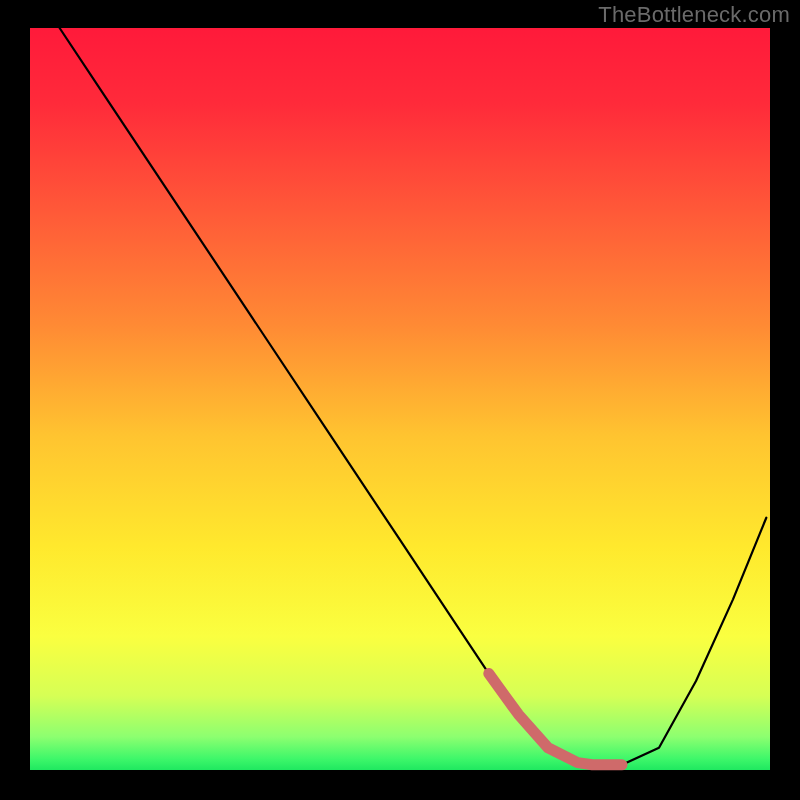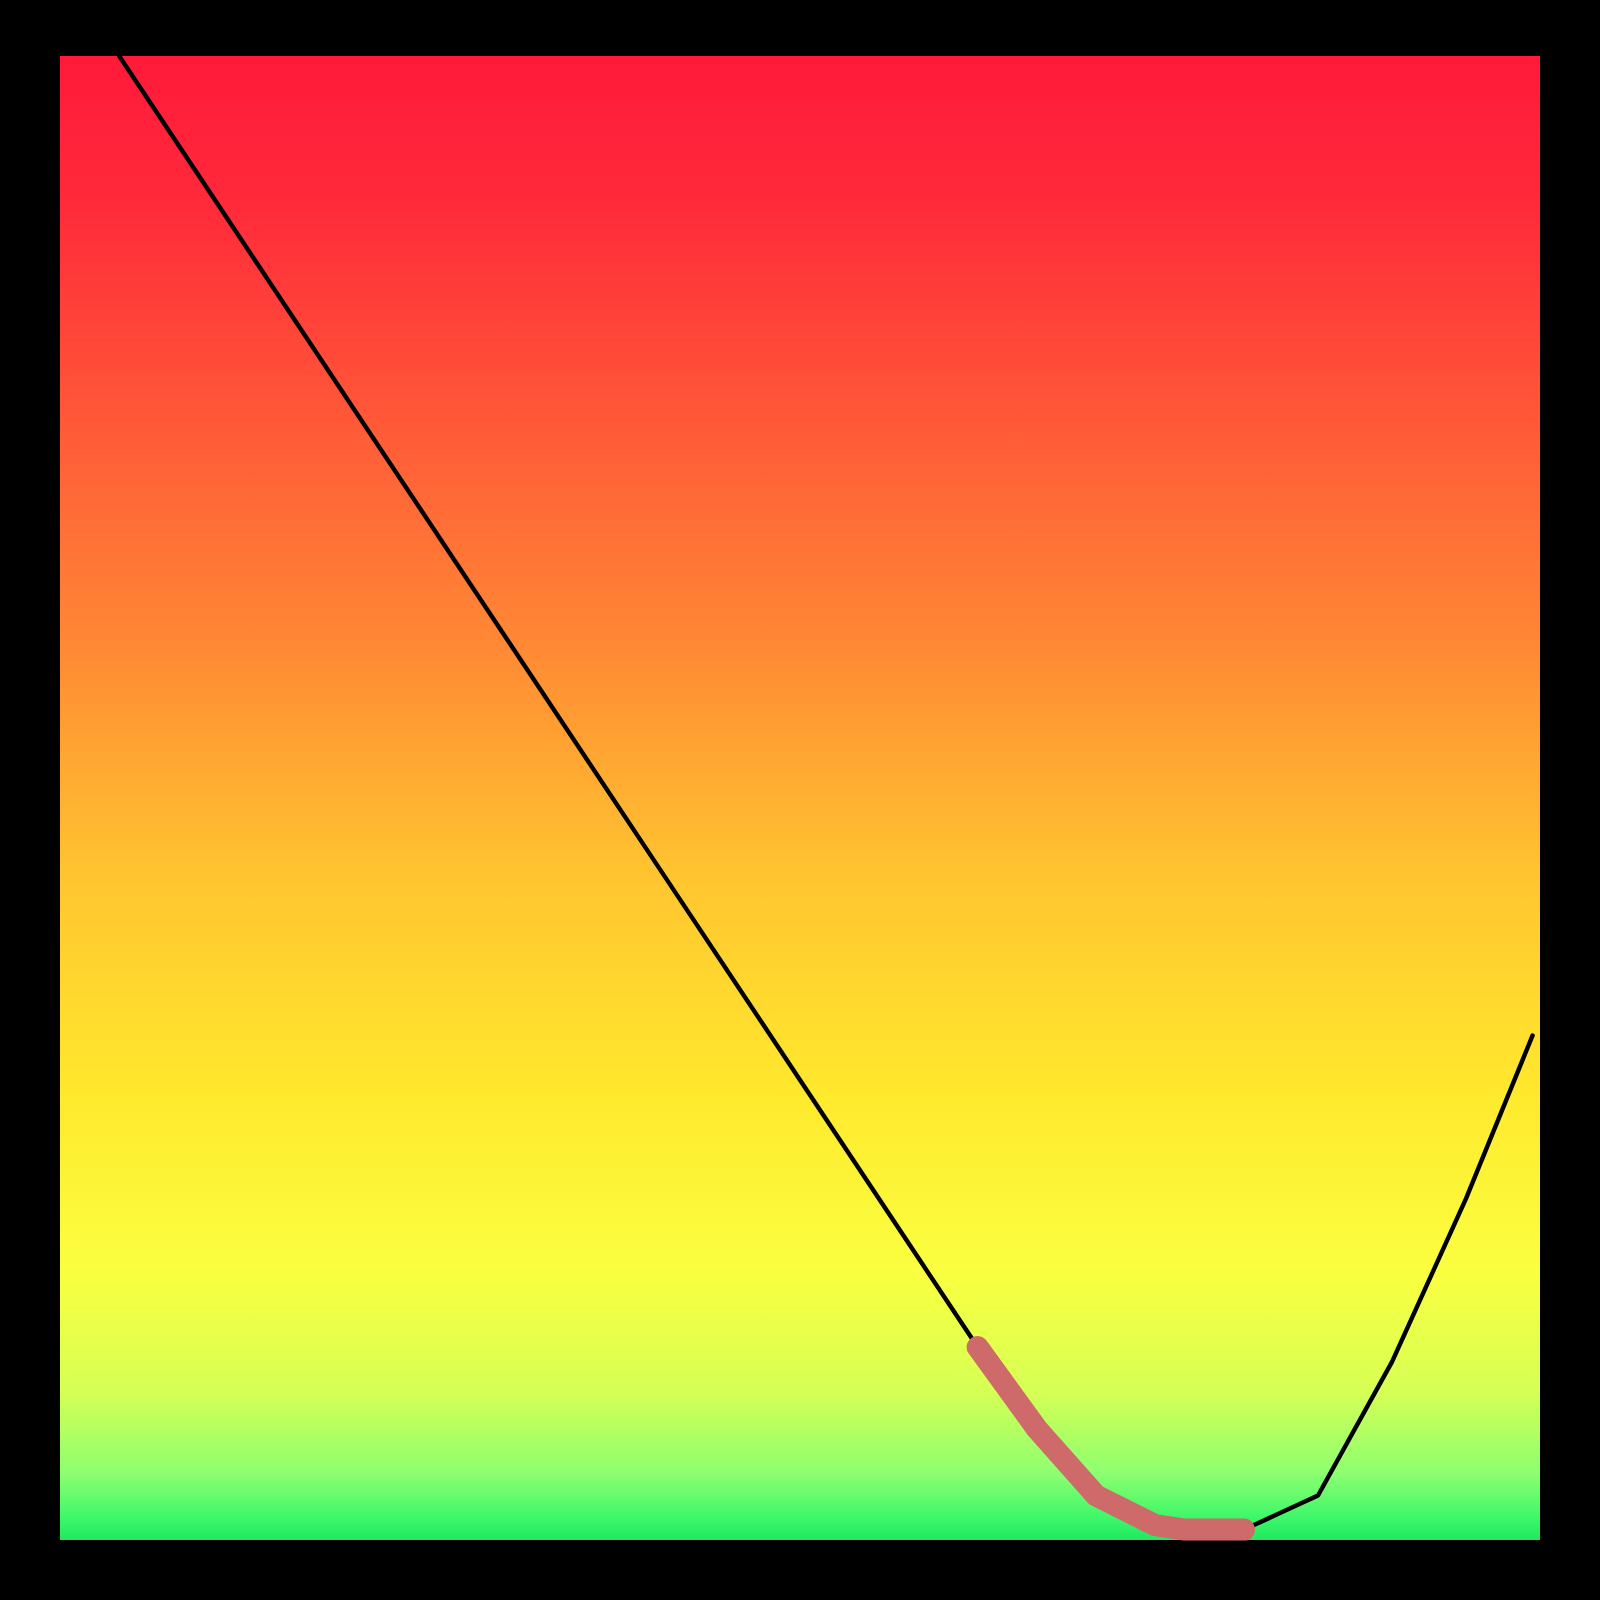--- a/index.html
+++ b/index.html
@@ -27,20 +27,21 @@
     letter-spacing: 0.2px;
   }
   svg {
     display: block;
   }
 </style>
 </head>
 <body>
 
 <div class="chart-container">
+  <div class="watermark">TheBottleneck.com</div>
   <svg id="chart-svg" width="800" height="800" viewBox="0 0 800 800">
     <defs>
       <linearGradient id="bg-grad" x1="0" y1="0" x2="0" y2="1">
           <stop offset="0%" stop-color="#ff1a3a"></stop>
           <stop offset="10%" stop-color="#ff2a3a"></stop>
           <stop offset="25%" stop-color="#ff5a38"></stop>
           <stop offset="40%" stop-color="#ff8a34"></stop>
           <stop offset="55.00000000000001%" stop-color="#ffc430"></stop>
           <stop offset="70%" stop-color="#ffe92d"></stop>
           <stop offset="82%" stop-color="#faff40"></stop>

